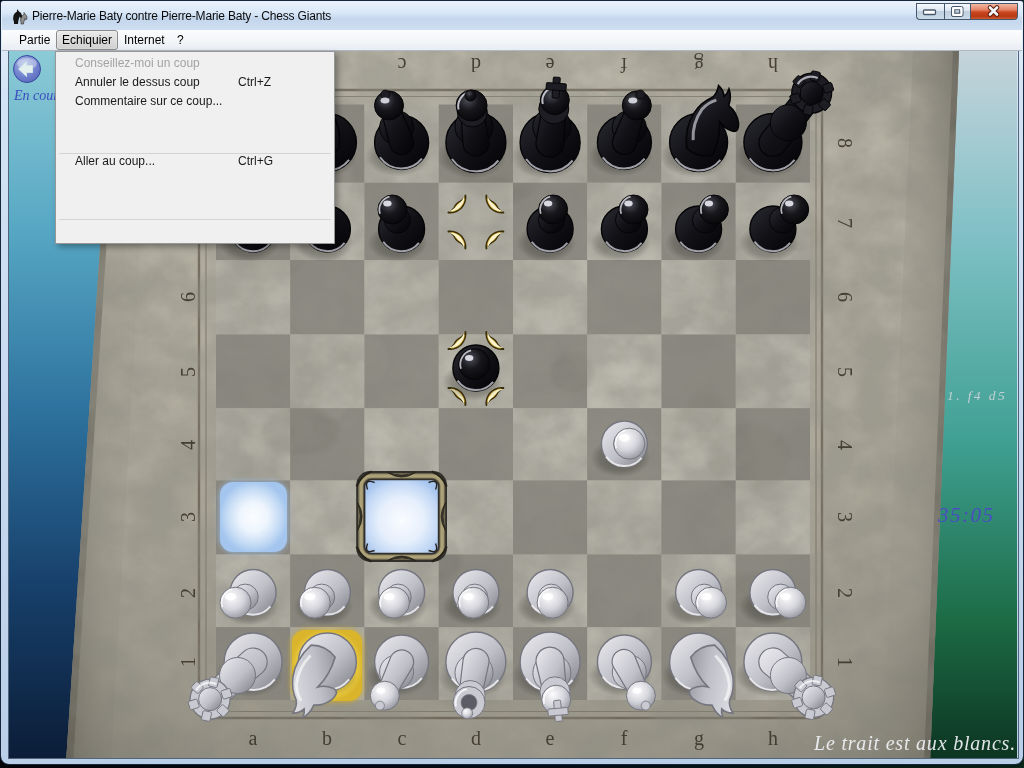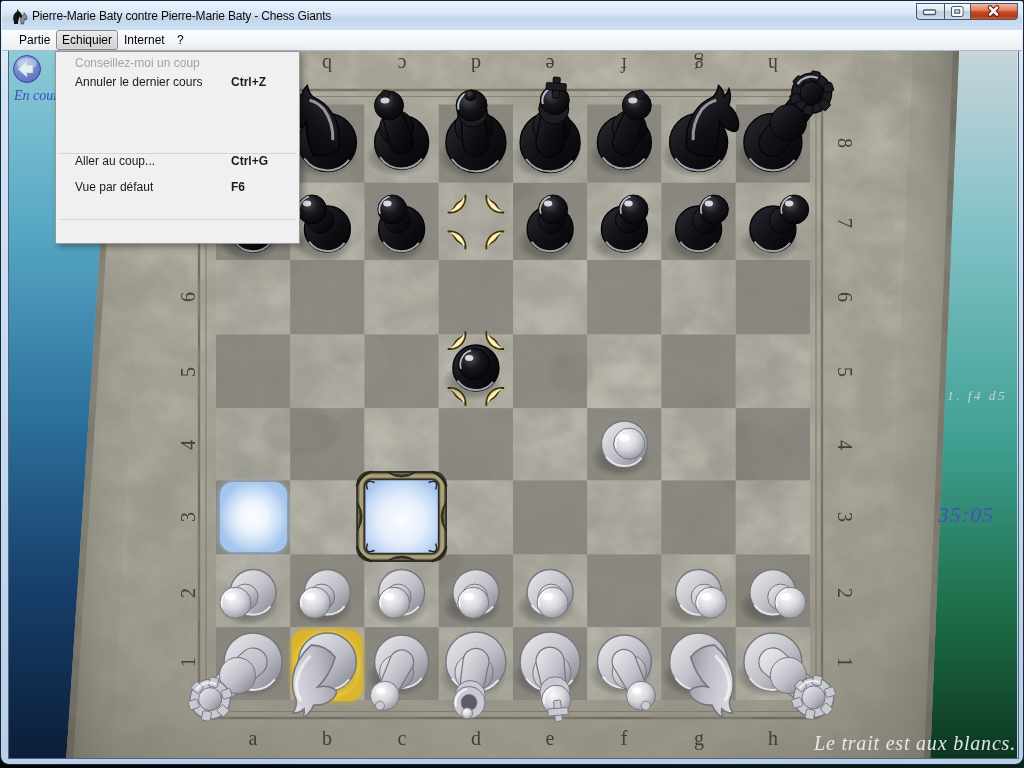--- a/index.html
+++ b/index.html
@@ -22,26 +22,26 @@
  #menubar{position:absolute;left:1px;top:29px;right:1px;height:21px;
    background:linear-gradient(180deg,#fbfcfd 0%,#f3f5f8 55%,#e8edf4 100%);
    border-bottom:1px solid #b0b8c4;box-sizing:border-box;font-size:12px;color:#000;}
  .mi{position:absolute;top:0;height:20px;line-height:20px;padding:0 7px;}
  #miE{left:54px;padding:0 5px;background:linear-gradient(180deg,#e9e9e9,#d0d0d0);
    border:1px solid #8a8a8a;border-radius:3px;height:18px;line-height:18px;top:0px;
    box-shadow:inset 0 0 2px rgba(255,255,255,0.8);}
  #content{position:absolute;left:7px;top:50px;width:1009px;height:707px;
    border:1px solid #50647c;border-top:none;box-sizing:content-box;overflow:hidden;}
  #board{position:absolute;left:-8px;top:-50px;}
- #menu{position:absolute;left:54px;top:50px;width:245px;height:193px;background:#f0f0f0;
+ #menu{position:absolute;left:54px;top:50px;width:280px;height:193px;background:#f0f0f0;
    border:1px solid #979797;box-sizing:border-box;box-shadow:3px 3px 6px rgba(0,0,0,0.32);
    font-size:12px;color:#1a1a1a;z-index:30;}
  .it{position:absolute;left:2px;right:2px;height:19px;line-height:19px;}
  .it .lbl{position:absolute;left:17px;}
- .it .sc{position:absolute;left:173px;font-weight:bold;}
+ .it .sc{position:absolute;left:180px;}
  .dis{color:#a3a3a3;}
  .sep{position:absolute;left:3px;right:3px;height:1px;background:#d4d4d4;}
  .hi{background:linear-gradient(180deg,#59a4f4 0%,#3c8cea 50%,#2f7fe0 100%);color:#fff;}
 </style></head><body>
 <div id="desk"></div>
 <div id="win">
  <div id="titlebar">
   <svg id="ticon" viewBox="0 0 17 17">
         <g>
    <path d="M 10,16 L 10,14.5 Q 9,12 10,9.5 Q 11,7.5 13,6.5 L 13,4.5 L 14.5,6.5 Q 16,7.5 16,10 Q 16,11.5 14.8,12 L 14,10.5 L 13.5,12 Q 12.5,14 12.5,16 Z" fill="#8e8e8e" stroke="#2a2a2a" stroke-width="0.6"></path>
@@ -704,26 +704,25 @@
  <path d="M 31.5,64.5 L 31.5,71.5 L 25.5,71.5 L 25.5,75.5 L 17.5,68 L 25.5,60.5 L 25.5,64.5 Z" fill="#e4efef" stroke="#cfe4e6" stroke-width="1" stroke-linejoin="round"></path>
  <text x="13" y="99" font-family="Liberation Serif, serif" font-style="italic" font-size="14" fill="#3a4cc0">En cours</text>
 </g>
       </svg>
     </div>
  <div id="menu">
   <div class="it dis" style="top:2px;">
         <span class="lbl">Conseillez-moi un coup</span>
       </div>
   <div class="it" style="top:21px;">
-        <span class="lbl">Annuler le dernier cours</span>
+        <span class="lbl">Annuler le dessus coup</span>
         <span class="sc">Ctrl+Z</span>
+      </div>
+  <div class="it" style="top:40px;">
+        <span class="lbl">Commentaire sur ce coup...</span>
       </div>
   <div class="it" style="top:59px;margin-top:41px;">
         <span class="lbl">Aller au coup...</span>
         <span class="sc">Ctrl+G</span>
       </div>
   <div class="sep" style="top:101px;"></div>
-  <div class="it" style="top:126px;">
-        <span class="lbl">Vue par défaut</span>
-        <span class="sc">F6</span>
-      </div>
   <div class="sep" style="top:167px;"></div>
  </div>
 </div>
 </body></html>

